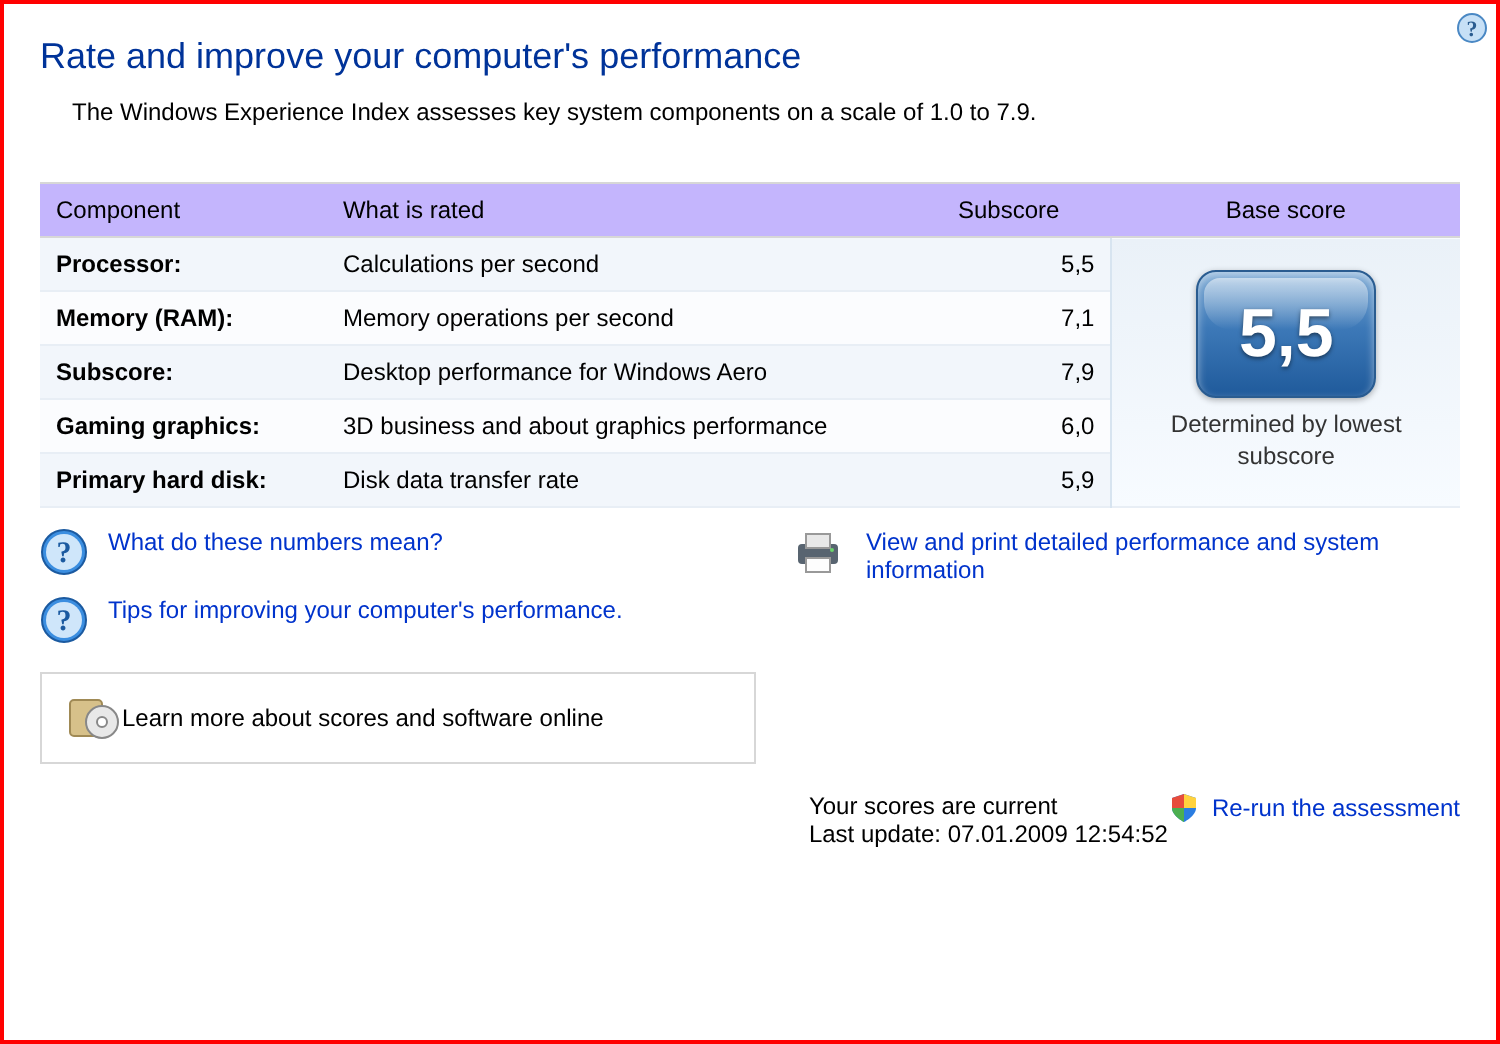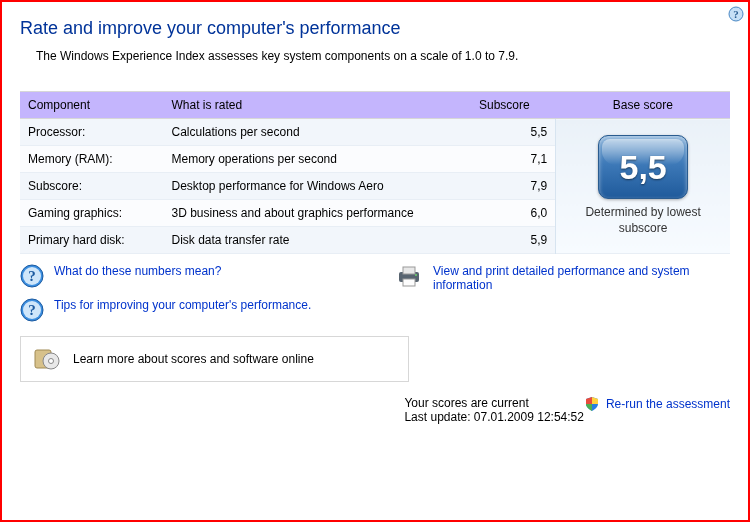--- a/index.html
+++ b/index.html
@@ -50,21 +50,21 @@
   table.ratings th.base { text-align: center; }
   table.ratings tbody tr {
     border-bottom: 1px solid #e8eef5;
   }
   table.ratings tbody tr:nth-child(odd) { background: #f2f6fb; }
   table.ratings tbody tr:nth-child(even) { background: #fbfcfe; }
   table.ratings td {
     padding: 6px 8px;
     vertical-align: middle;
   }
-  td.component { width: 140px; }
+  td.component { width: 140px; font-weight: bold; }
   td.rated { width: 300px; }
   td.sub { text-align: right; width: 80px; padding-right: 24px;}
   td.basecell {
     width: 170px;
     background: linear-gradient(#eaf1f8,#f7fbff);
     text-align: center;
     vertical-align: top;
     padding: 8px 6px 6px 6px;
     border-left: 1px solid #d7e4f0;
   }
@@ -121,23 +121,22 @@
     width: 24px; height: 24px; flex-shrink: 0;
   }
   .printer-icon, .disc-icon, .shield-icon-sm {
     width: 28px; height: 24px; flex-shrink: 0;
   }
   .learn-box {
     border: 1px solid #d7d7d7;
     padding: 10px 12px;
     margin-top: 4px;
     display: flex;
-    gap: 12px;
     align-items: center;
-    width: 389px;
+    width: 358px;
   }
   .footer {
     margin-top: 14px;
     display: flex;
     justify-content: flex-end;
     align-items: flex-start;
   }
   .rerun {
     display: flex;
     align-items: center;

